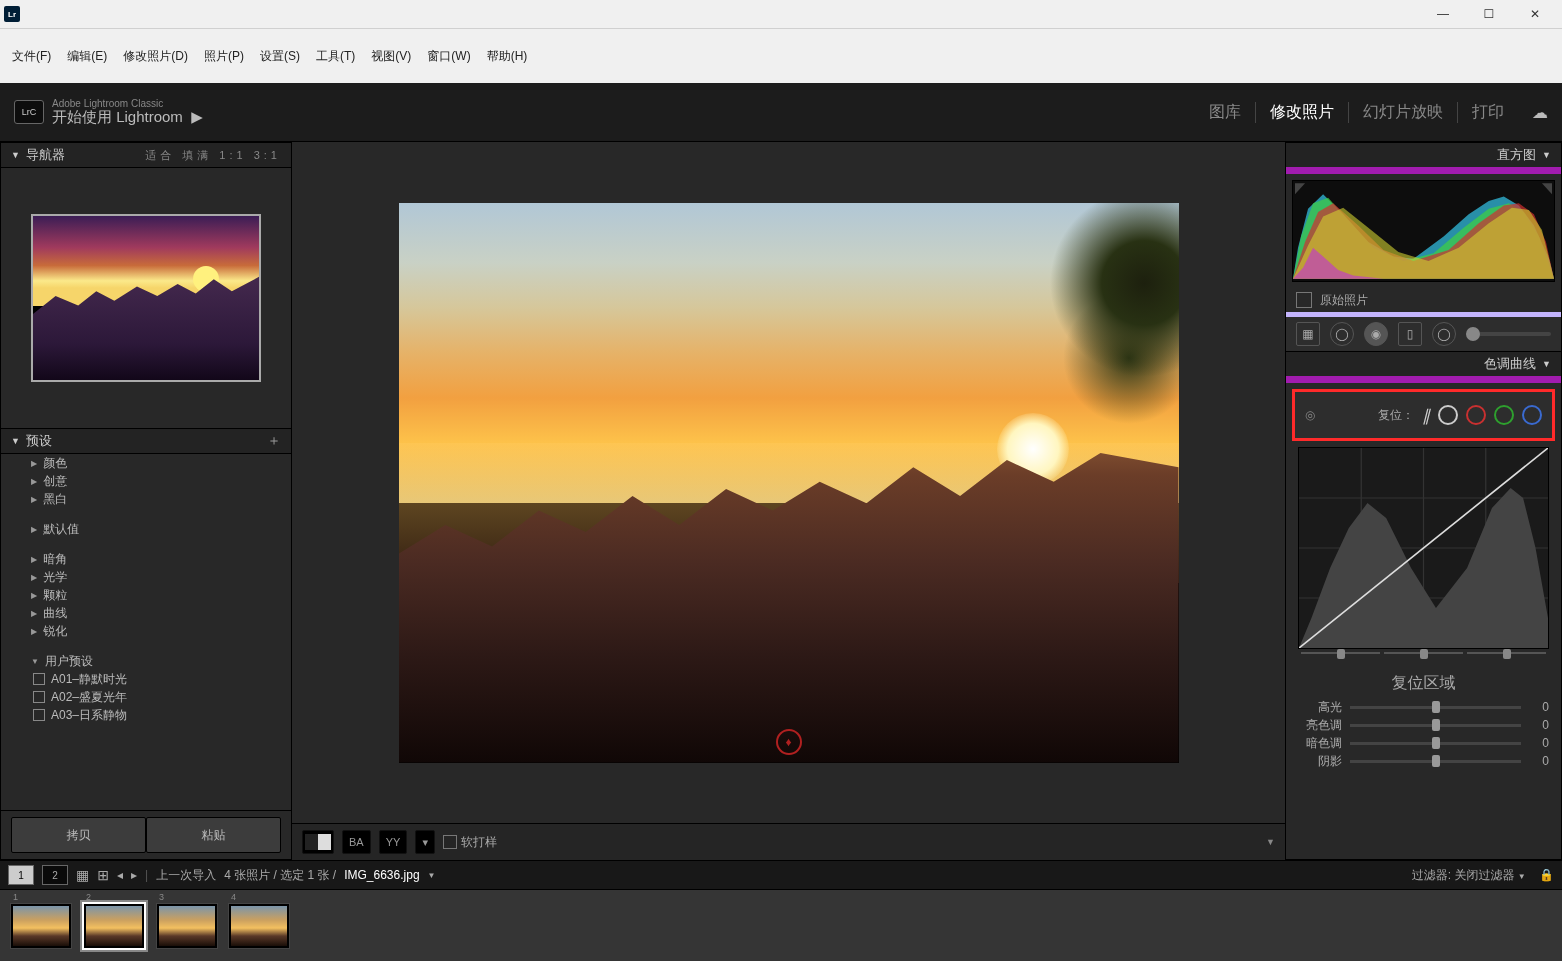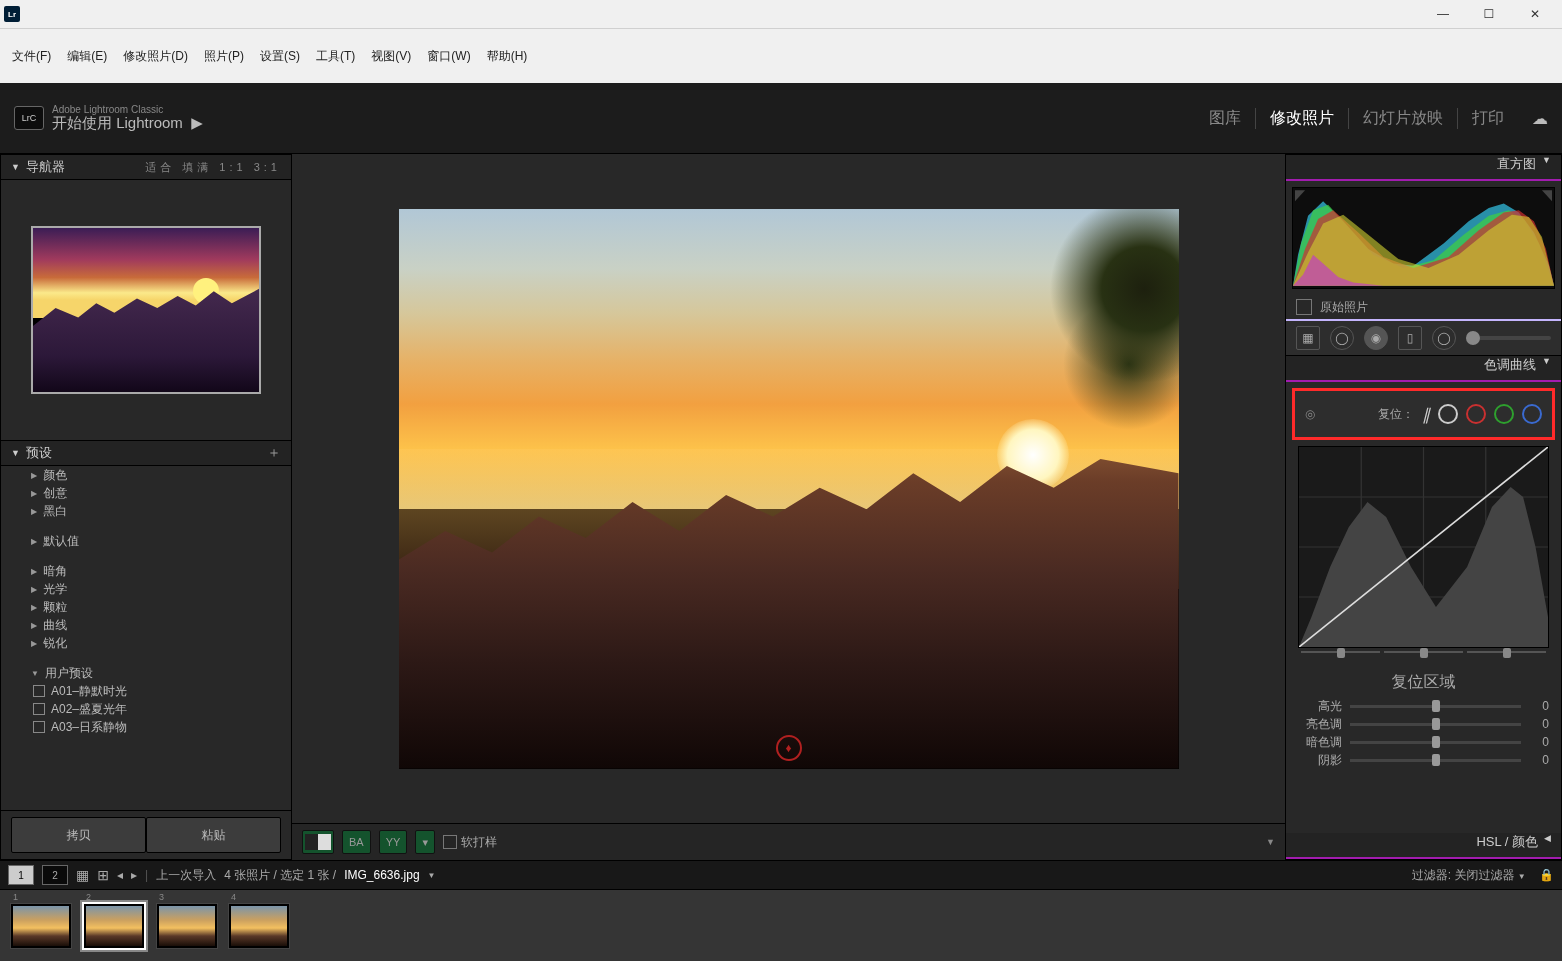--- a/index.html
+++ b/index.html
@@ -22,21 +22,21 @@
 }
 
 .titlebar{height:28px;background:#f0f0f0;color:#222;display:flex;align-items:center;padding:0 4px;font-size:12px;}
 .titlebar .lr-logo{width:16px;height:16px;background:#001e36;color:#fff;display:flex;align-items:center;justify-content:center;font-size:8px;font-weight:bold;margin-right:6px;border-radius:2px;}
 .titlebar .spacer{flex:1;}
 .titlebar .win-btn{width:46px;height:28px;display:flex;align-items:center;justify-content:center;font-size:12px;color:#333;}
 
 .menubar{height:22px;background:#f0f0f0;color:#222;display:flex;align-items:center;padding:16px 4px;font-size:12px;border-top:1px solid #d0d0d0;}
 .menubar span{padding:0 8px;cursor:default;}
 
-.topbar{height:38px;background:var(--bg);border-bottom:1px solid #000;display:flex;align-items:center;padding:16px 14px;}
+.topbar{height:38px;background:var(--bg);border-bottom:1px solid #000;display:flex;align-items:center;padding:10px 14px;}
 .topbar .logo-box{width:28px;height:22px;border:1px solid #666;border-radius:3px;display:flex;align-items:center;justify-content:center;font-size:9px;color:#ccc;background:#0d0d0d;}
 .topbar .sub1{font-size:10px;color:#888;}
 .topbar .sub2{font-size:15px;color:#bbb;}
 .topbar .modules{margin-left:auto;display:flex;align-items:center;color:#888;font-size:16px;}
 .topbar .modules .mod{padding:0 14px;border-right:1px solid #444;cursor:pointer;}
 .topbar .modules .mod.active{color:#fff;}
 .topbar .modules .mod:last-child{border-right:none;}
 .topbar .cloud{margin-left:14px;color:#bbb;font-size:16px;}
 
 .main{flex:1;display:flex;background:var(--bg);overflow:hidden;}
@@ -74,29 +74,29 @@
 .center-image .canvas .mtn{position:absolute;left:0;right:0;bottom:0;height:360px;
   background:linear-gradient(180deg,#a36b3d 0%,#6b3d28 20%,#4a2a22 45%,#2d1916 70%,#100706 100%);
   clip-path:polygon(0 42%,6% 34%,12% 40%,18% 30%,24% 36%,30% 26%,36% 34%,42% 24%,48% 30%,54% 22%,60% 28%,66% 18%,72% 26%,78% 16%,84% 22%,90% 14%,100% 18%,100% 100%,0 100%);
 }
 .center-image .canvas .tree{position:absolute;right:-10px;top:-10px;width:150px;height:300px;
   background:radial-gradient(circle at 70% 30%, #1d200e 0%, #283113 18%, transparent 40%),
              radial-gradient(circle at 60% 55%, #2d3514 0%, transparent 35%);
 }
 .center-image .badge{position:absolute;bottom:8px;left:50%;transform:translateX(-50%);width:22px;height:22px;border:2px solid #b02020;border-radius:50%;color:#b02020;font-size:12px;display:flex;align-items:center;justify-content:center;}
 .toolbar{height:36px;background:#252525;border-top:1px solid #000;display:flex;align-items:center;padding:0 10px;gap:8px;}
-.toolbar .tbtn{height:22px;background:#14532d;border:1px solid #111;border-radius:2px;padding:0 6px;color:#999;display:flex;align-items:center;font-size:11px;}
+.toolbar .tbtn{height:22px;background:#000000;border:1px solid #111;border-radius:2px;padding:0 6px;color:#999;display:flex;align-items:center;font-size:11px;}
 .toolbar .cb{width:12px;height:12px;border:1px solid #777;margin-right:4px;}
 .toolbar .drop{margin-left:auto;font-size:9px;color:#888;}
 
-.rp-header{height:24px;display:flex;align-items:flex-start;justify-content:flex-end;padding:0 10px;background:#232323;border-bottom:2px solid #a21caf;font-size:13px;color:#ccc;}
+.rp-header{height:24px;display:flex;align-items:center;justify-content:flex-end;padding:0 10px;background:#232323;border-bottom:7px solid #a21caf;font-size:13px;color:#ccc;}
 .rp-header .arrow{margin-left:6px;font-size:9px;}
 .histogram{height:100px;background:#0d0d0d;margin:6px;border:1px solid #000;position:relative;overflow:hidden;}
 .histogram svg{width:100%;height:100%;}
-.hist-row{height:24px;display:flex;align-items:center;padding:0 10px;background:#282828;border-bottom:2px solid #c4b5fd;color:#aaa;gap:8px;}
+.hist-row{height:24px;display:flex;align-items:center;padding:0 10px;background:#282828;border-bottom:5px solid #c4b5fd;color:#aaa;gap:8px;}
 .hist-row .sq{width:14px;height:14px;border:1px solid #777;}
 .tool-icons{height:34px;display:flex;align-items:center;gap:10px;padding:0 10px;background:#2d2d2d;border-bottom:1px solid #000;}
 .tool-icons .ic{width:22px;height:22px;display:flex;align-items:center;justify-content:center;border:1px solid #555;border-radius:50%;color:#aaa;}
 .tool-icons .slide{flex:1;height:4px;background:#444;border-radius:2px;position:relative;}
 .tool-icons .slide::after{content:'';position:absolute;left:0;top:-5px;width:14px;height:14px;background:#888;border-radius:50%;}
 .curves-box{margin:6px;border:3px solid #ff2a2a;padding:4px 10px;background:#2d2d2d;display:flex;align-items:center;height:38px;gap:8px;}
 .curves-box .lbl{color:#aaa;font-size:12px;}
 .curves-box .chan{width:16px;height:16px;border-radius:50%;border:2px solid;}
 .curves-grid{margin:0 12px 6px;height:200px;background:#1a1a1a;border:1px solid #000;position:relative;}
 .curves-grid svg{width:100%;height:100%;}
@@ -352,24 +352,20 @@
         <span class="name">暗色调</span>
         <div class="track"></div>
         <span class="val">0</span>
       </div>
     <div class="slider-row">
         <span class="name">阴影</span>
         <div class="track"></div>
         <span class="val">0</span>
       </div>
     <div style="flex:1"></div>
-    <div class="rp-header">
-      <span>HSL / 颜色</span>
-        <span class="arrow">◀</span>
-    </div>
   </div>
 </div>
 
 <div class="filmstrip">
   <div class="fs-top">
     <div class="page active">1</div>
     <div class="page">2</div>
     <span class="grid-ic">▦</span>
     <span class="grid-ic">⊞</span>
     <span>◂</span>

